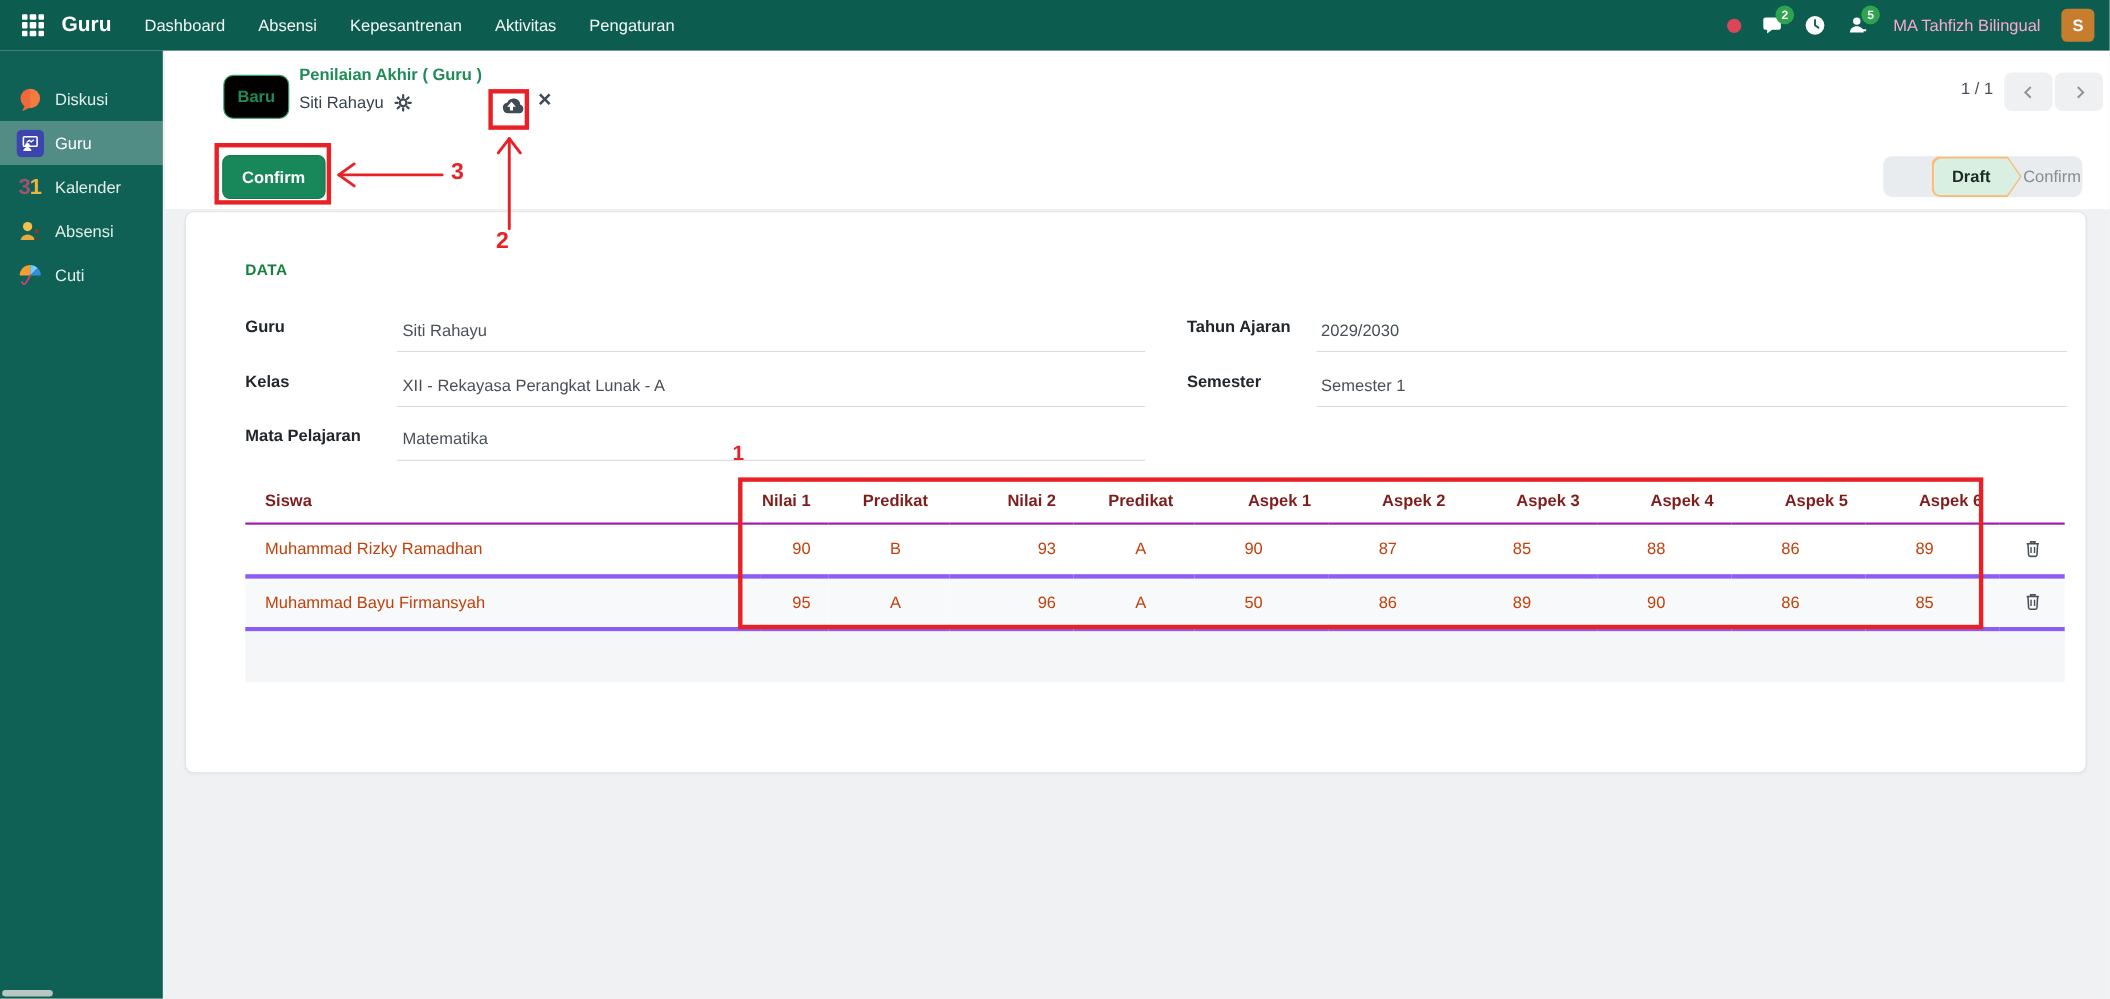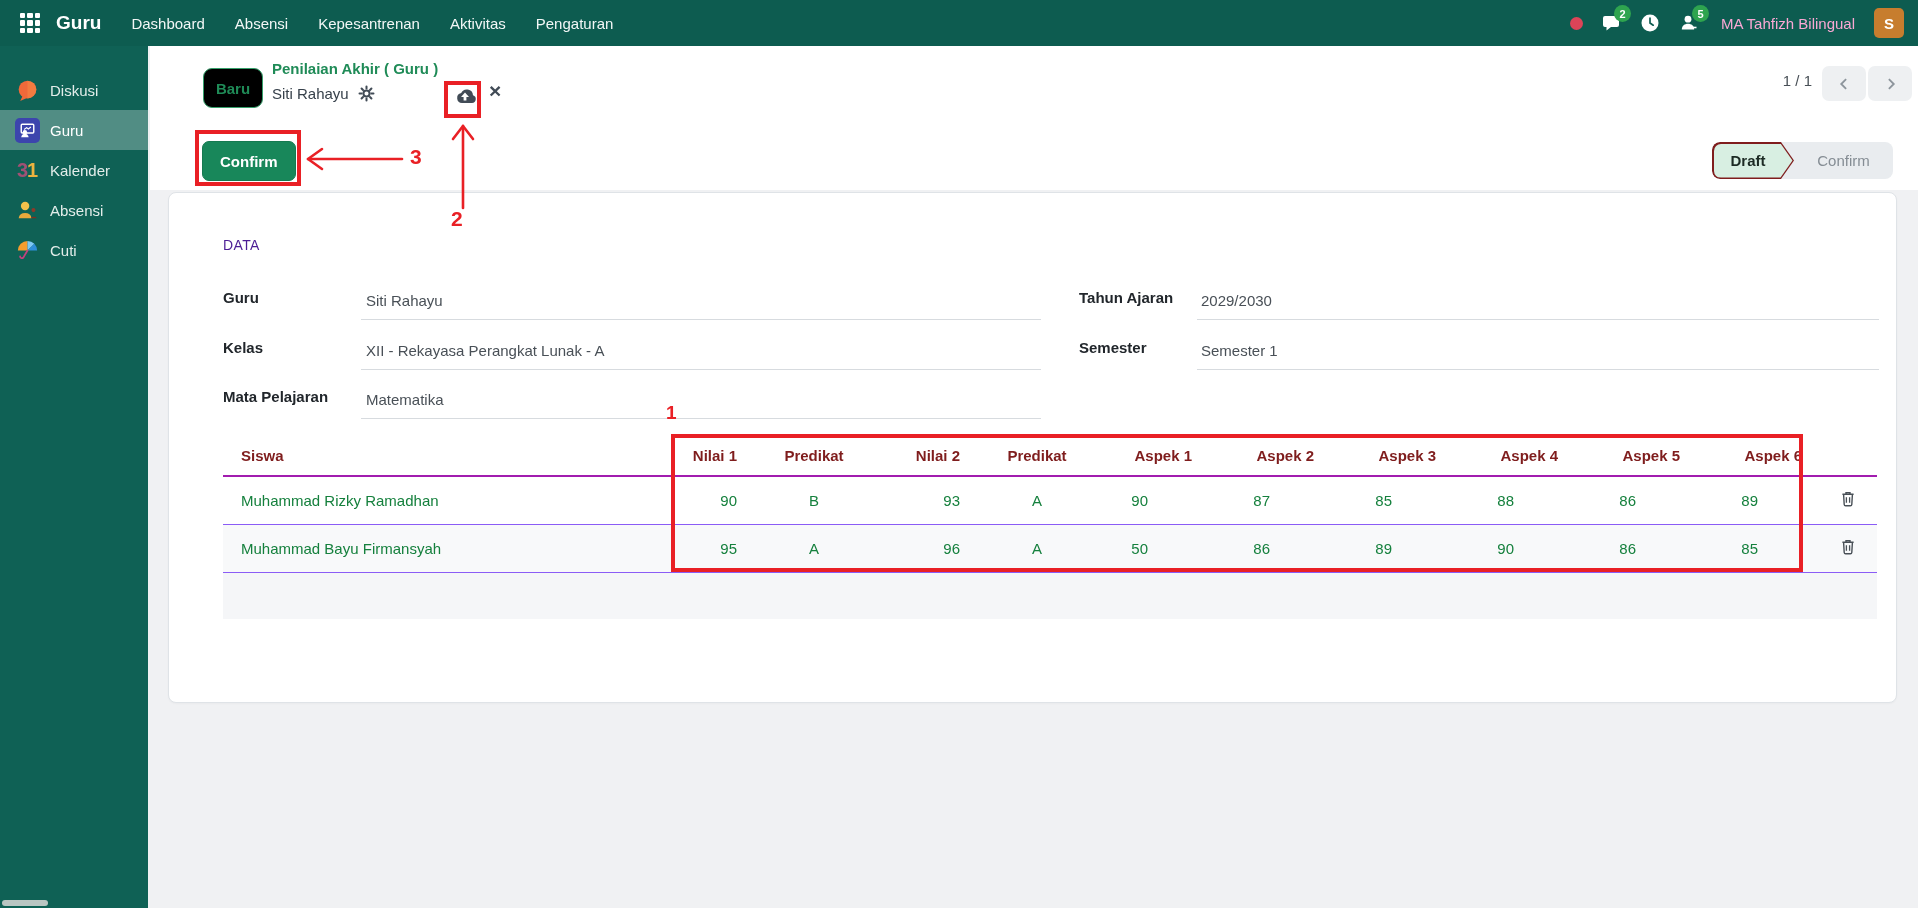--- a/index.html
+++ b/index.html
@@ -43,39 +43,39 @@
   .save-btn{position:absolute;left:301px;top:40px;width:28px;height:22px;}
   .discard-btn{position:absolute;left:339px;top:34px;font-size:21px;font-weight:900;color:#414b56;line-height:1;}
   .pager-txt{position:absolute;left:1612px;top:26px;width:50px;text-align:right;font-size:15px;color:#495057;}
   .pager-btn{position:absolute;top:20px;width:44px;height:35px;border:none;border-radius:7px;background:#eef0f2;cursor:pointer;
     display:flex;align-items:center;justify-content:center;}
   .pager-prev{left:1672px;} .pager-next{left:1718px;}
   .confirm-btn{position:absolute;left:52px;top:95px;height:40px;padding:0 17px;background:#18875a;border:1px solid #157a50;
     border-radius:7px;color:#fff;font-size:15px;font-weight:700;cursor:pointer;}
   .statusbar{position:absolute;left:1562px;top:96px;width:181px;height:37px;background:#e9ecef;border-radius:8px;
     display:flex;align-items:center;overflow:hidden;}
-  .step-draft-outer{height:37px;background:#7f1d1d;border-radius:8px 0 0 8px;
-    clip-path:polygon(0 0,calc(100% - 13px) 0,100% 50%,calc(100% - 13px) 100%,0 100%);position:relative;cursor:pointer;}
+  .step-draft-outer{height:37px;background:#fdba74;border-radius:8px 0 0 8px;
+    clip-path:polygon(0 0,calc(100% - 13px) 0,100% 50%,calc(100% - 13px) 100%,0 100%);position:relative;cursor:pointer;margin-left:44px;}
   .step-draft-inner{position:absolute;inset:1.5px;background:#d8efe2;border-radius:7px 0 0 7px;
     clip-path:polygon(0 0,calc(100% - 12px) 0,100% 50%,calc(100% - 12px) 100%,0 100%);
     display:flex;align-items:center;padding:0 24px 0 17px;font-size:15px;font-weight:700;color:#1c2b24;}
   .step-draft-outer{width:82px;}
   .step-confirm{flex:1;text-align:center;font-size:15px;font-weight:500;color:#858d94;cursor:pointer;}
   
   .card{position:absolute;left:18px;top:146px;width:1729px;height:511px;background:#fff;border:1px solid #dfe3e7;
     border-radius:8px;box-shadow:0 1px 2px rgba(0,0,0,.03);}
-  .section-title{position:absolute;left:54px;top:44px;font-size:14px;font-weight:400;letter-spacing:.4px;color:#4c1d95;}
+  .section-title{position:absolute;left:54px;top:44px;font-size:14px;font-weight:700;letter-spacing:.4px;color:#15803d;}
   .f-label{position:absolute;font-size:15px;font-weight:700;color:#21262b;}
   .f-value{position:absolute;font-size:15px;color:#495057;cursor:text;}
   .f-line{position:absolute;height:1px;background:#d7dbdf;}
   
   .grid-wrap{position:absolute;left:54px;top:243px;width:1654px;}
   table{border-collapse:collapse;width:1654px;table-layout:fixed;font-size:15px;}
   th{height:40px;font-weight:700;color:#7f1d1d;text-align:left;border-bottom:2px solid #a21caf;padding:0;}
-  td{height:48px;color:#15803d;border-bottom:1px solid #8b5cf6;padding:0;}
+  td{height:48px;color:#c2410c;border-bottom:4px solid #8b5cf6;padding:0;}
   tr.alt td{background:#f8f9fa;}
   .cell-siswa{padding-left:18px;}
   th.num,td.num{text-align:right;padding-right:16px;}
   td.aspek{padding-right:60px;}
   th.pred,td.pred{text-align:center;padding-left:12px;}
   td.act{text-align:center;}
   .trash-btn{background:none;border:none;cursor:pointer;padding:2px;}
   .add-row{height:48px;display:flex;align-items:center;padding-left:18px;font-size:15px;color:#0f8a75;cursor:pointer;
     border-bottom:1px solid #e7eaec;}
   .blank-strip{height:46px;background:#f5f6f8;}

